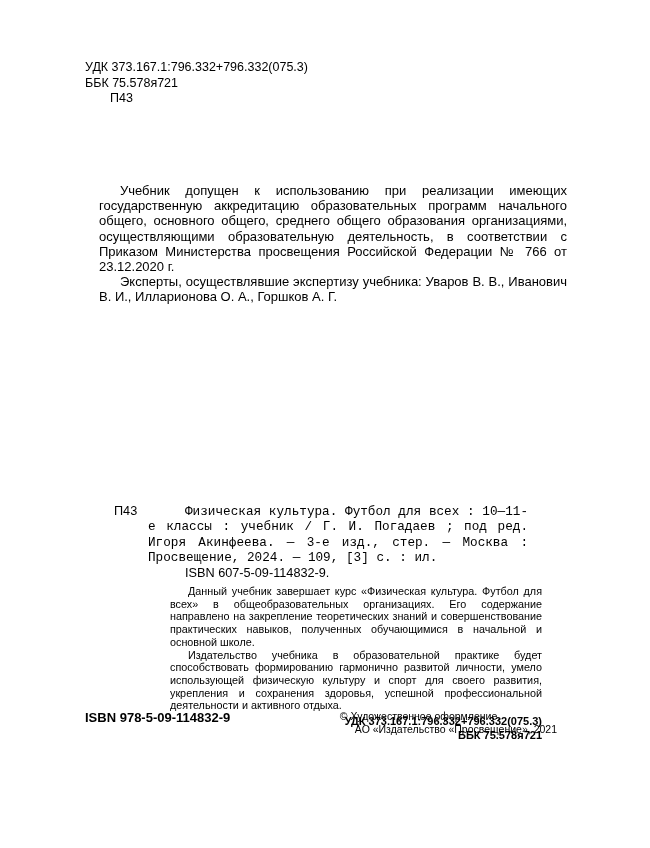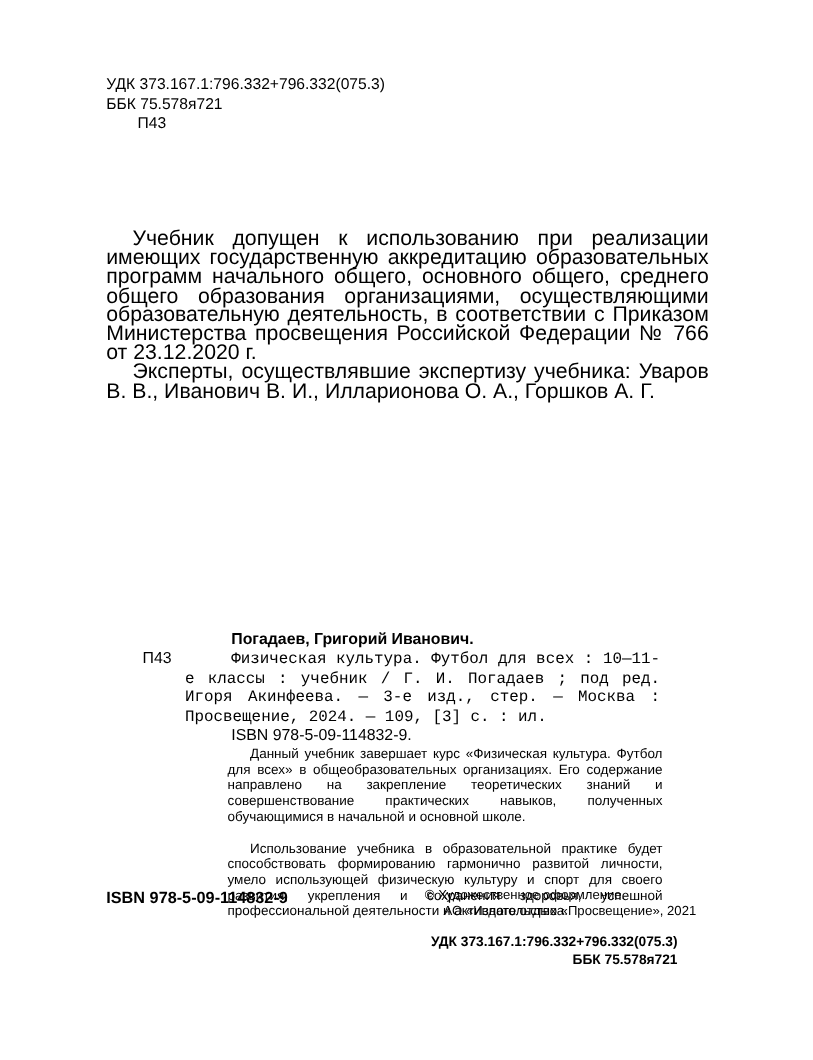--- a/index.html
+++ b/index.html
@@ -26,23 +26,23 @@
     line-height: 15.5px;
   }
   .top-block .code-line {
     padding-left: 25px;
   }
 
   
   .approval-block {
     position: absolute;
     top: 183px;
-    left: 85px;
+    left: 99px;
     right: 83px;
-    font-size: 17px;
+    font-size: 13px;
     line-height: 15.2px;
     text-align: justify;
   }
   .approval-block p {
     margin: 0;
     text-indent: 21px;
   }
 
   
   .catalog {
@@ -81,21 +81,21 @@
   .annotation {
     position: absolute;
     top: 585px;
     left: 170px;
     right: 108px;
     font-size: 10.8px;
     line-height: 12.7px;
     text-align: justify;
   }
   .annotation p {
-    margin: 12px;
+    margin: 0;
     text-indent: 18px;
   }
   .annotation .classification {
     margin-top: 3px;
     text-align: right;
     font-weight: bold;
     font-size: 11px;
     line-height: 13.5px;
     text-indent: 0;
   }
@@ -132,31 +132,30 @@
     <div>ББК 75.578я721</div>
     <div class="code-line">П43</div>
   </div>
 
   <div class="approval-block">
     <p>Учебник допущен к использованию при реализации имеющих государственную аккредитацию образовательных программ начального общего, основного общего, среднего общего образования организациями, осуществляющими образовательную деятельность, в соответствии с Приказом Министерства просвещения Российской Федерации № 766 от 23.12.2020 г.</p>
     <p>Эксперты, осуществлявшие экспертизу учебника: Уваров В. В., Иванович В. И., Илларионова О. А., Горшков А. Г.</p>
   </div>
 
   <div class="catalog">
-    <p class="author">Погадаев, Григорий Иванович.</p>
     <div class="desc-wrap">
       <span class="card-code">П43</span>
       <p class="desc">Физическая культура. Футбол для всех : 10—11-е классы : учебник / Г. И. Погадаев ; под ред. Игоря Акинфеева. — 3-е изд., стер. — Москва : Просвещение, 2024. — 109, [3] с. : ил.</p>
     </div>
-    <p class="card-isbn">ISBN 978-5-09-114832-9.</p>
+    <p class="card-isbn">ISBN 607-5-09-114832-9.</p>
   </div>
 
   <div class="annotation">
     <p>Данный учебник завершает курс «Физическая культура. Футбол для всех» в общеобразовательных организациях. Его содержание направлено на закрепление теоретических знаний и совершенствование практических навыков, полученных обучающимися в начальной и основной школе.</p>
-    <p>Использование учебника в образовательной практике будет способствовать формированию гармонично развитой личности, умело использующей физическую культуру и спорт для своего развития, укрепления и сохранения здоровья, успешной профессиональной деятельности и активного отдыха.</p>
+    <p>Издательство учебника в образовательной практике будет способствовать формированию гармонично развитой личности, умело использующей физическую культуру и спорт для своего развития, укрепления и сохранения здоровья, успешной профессиональной деятельности и активного отдыха.</p>
     <div class="classification">
       <div>УДК 373.167.1:796.332+796.332(075.3)</div>
       <div>ББК 75.578я721</div>
     </div>
   </div>
 
   <div class="footer-isbn">ISBN 978-5-09-114832-9</div>
 
   <div class="copyright">
     <div>© Художественное оформление.</div>

